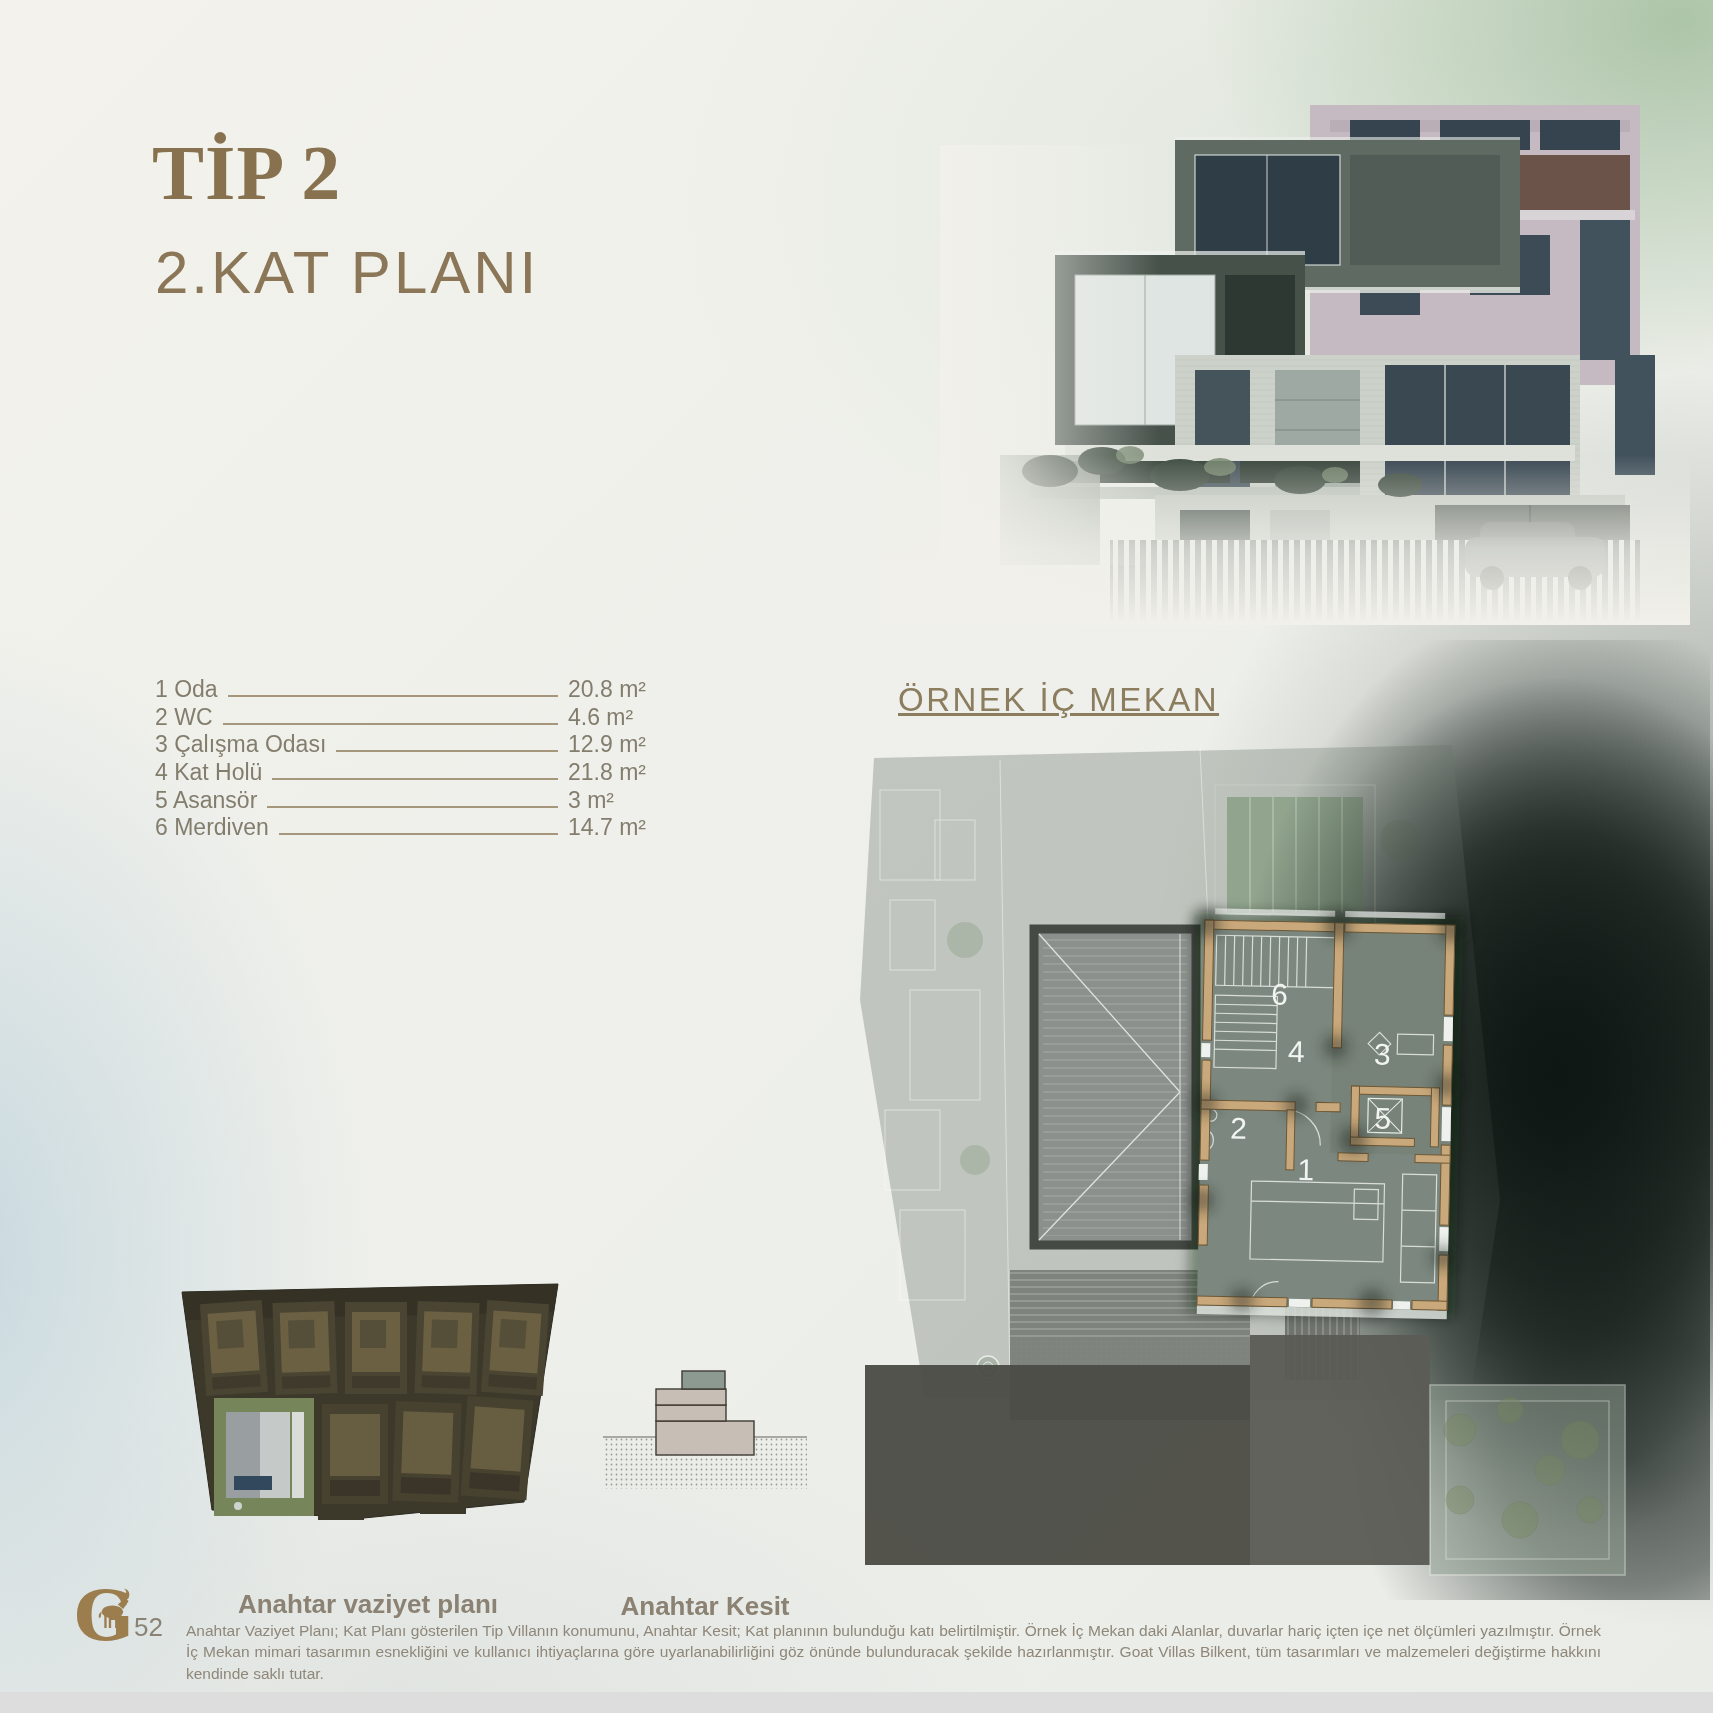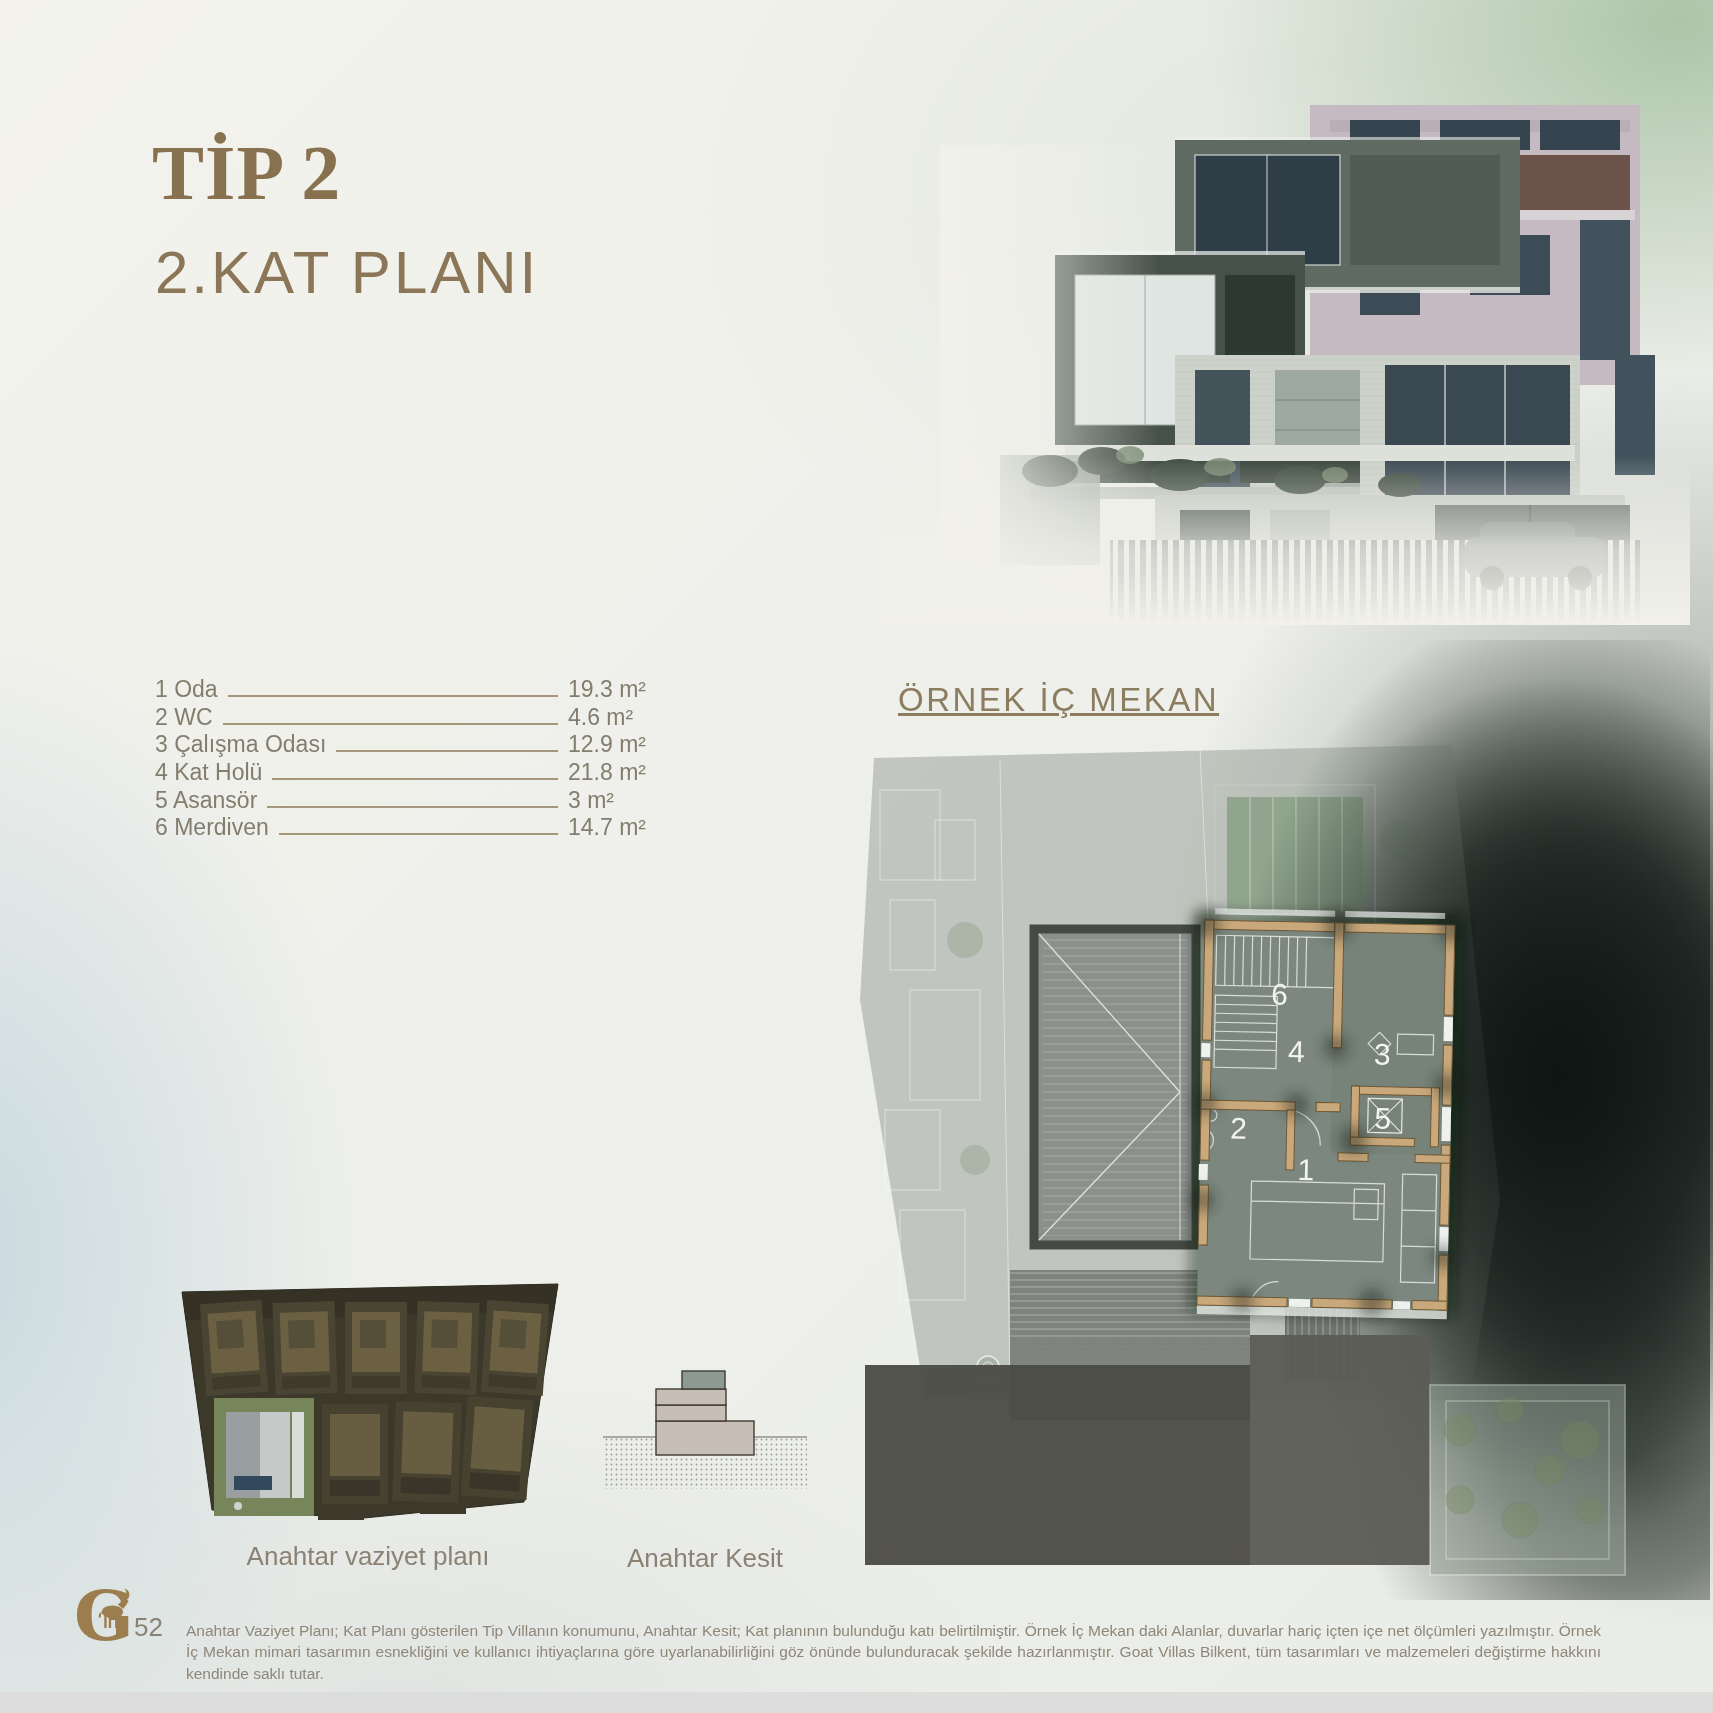--- a/index.html
+++ b/index.html
@@ -22,21 +22,21 @@
   .subtitle{left:155px;top:238px;font-size:60px;font-weight:300;color:#8b7757;letter-spacing:3px;}
   
   .rooms{left:155px;top:676px;width:497px;color:#837d6e;font-size:23px;}
   .room-row{display:flex;align-items:baseline;height:27.7px;}
   .room-label{white-space:nowrap;text-align:right;}
   .leader{flex:1;border-bottom:2px solid #a5967c;margin:0 10px 6px 10px;height:1px;}
   .room-area{width:84px;white-space:nowrap;}
   
   .interior-heading{left:898px;top:681px;font-size:33px;font-weight:300;color:#8c7d5f;letter-spacing:2.5px;text-decoration:underline;}
   
-  .caption{color:#8b8273;font-size:26px;font-weight:400;text-align:center;}
+  .caption{color:#8b8273;font-size:26px;font-weight:700;text-align:center;margin-top:48px;}
   .cap-site{left:168px;top:1541px;width:400px;}
   .cap-kesit{left:595px;top:1543px;width:220px;}
   
   .pagenum{left:134px;top:1612px;font-size:26px;color:#8a8274;}
   .disclaimer{left:186px;top:1620px;width:1415px;font-size:15.5px;line-height:1.38;
               color:#8f8779;text-align:justify;}
   svg{display:block;}
   .plan-num{font-family:"Liberation Sans",sans-serif;font-size:30px;font-weight:300;fill:#f2f4f1;}
 </style>
 </head>
@@ -136,21 +136,21 @@
       <circle cx="700" cy="553" r="12" fill="#242b26"></circle>
     </g>
     <rect x="0" y="430" width="810" height="170" fill="url(#mistB)"></rect>
     <rect x="60" y="120" width="220" height="420" fill="url(#mistL)"></rect>
   </svg>
 
   <div class="abs rooms">
     <div class="room-row">
       <span class="room-label">1 Oda</span>
       <span class="leader"></span>
-      <span class="room-area">19.3 m²</span>
+      <span class="room-area">20.8 m²</span>
     </div>
     <div class="room-row">
       <span class="room-label">2 WC</span>
       <span class="leader"></span>
       <span class="room-area">4.6 m²</span>
     </div>
     <div class="room-row">
       <span class="room-label">3 Çalışma Odası</span>
       <span class="leader"></span>
       <span class="room-area">12.9 m²</span>

